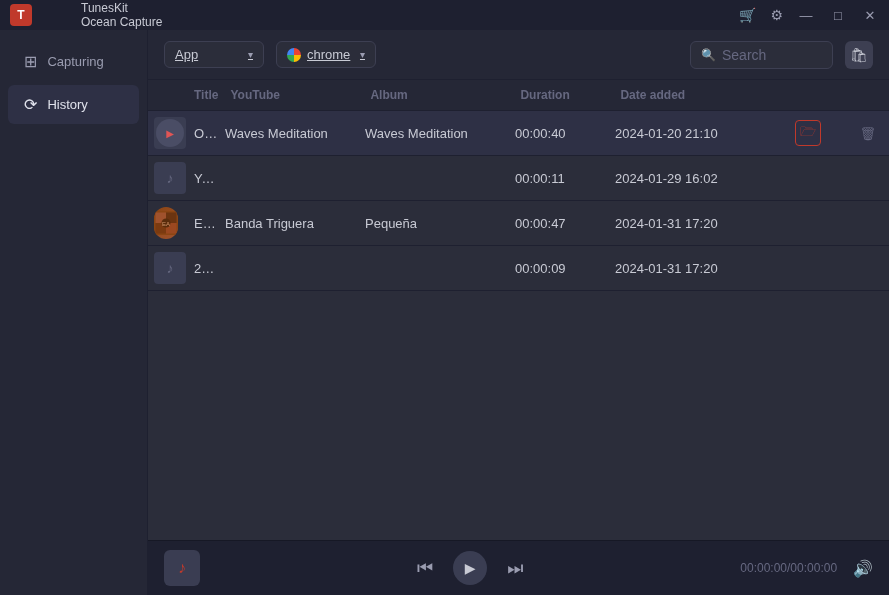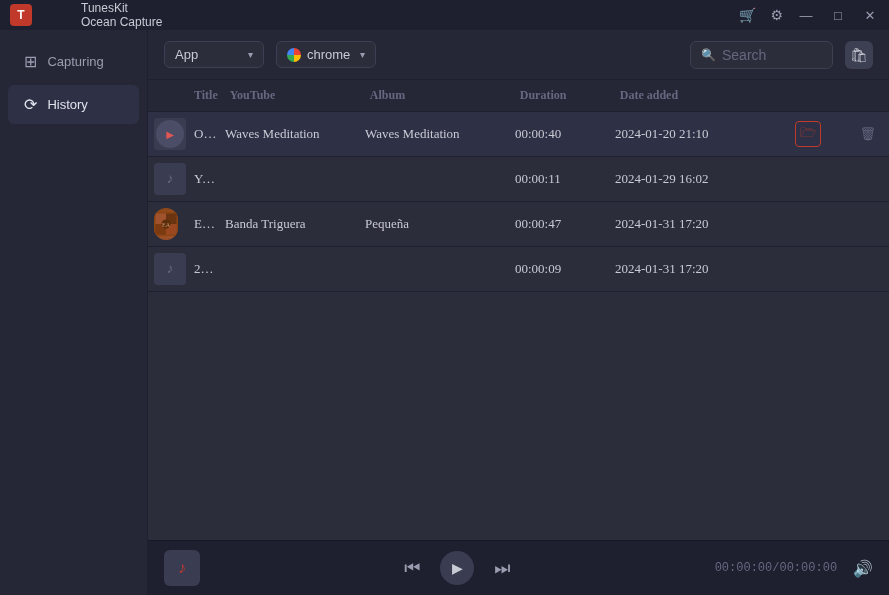--- a/index.html
+++ b/index.html
@@ -124,20 +124,21 @@
       align-items: center;
       gap: 6px;
       background: #2b2d3a;
       border: 1px solid #3d3f52;
       border-radius: 6px;
       padding: 5px 10px;
       font-size: 13px;
       color: #c8cad4;
       cursor: pointer;
       min-width: 100px;
+      text-decoration: underline;
     }
     .dropdown .chevron { font-size: 10px; color: #9a9cb0; margin-left: auto; }
     .chrome-icon {
       width: 14px;
       height: 14px;
       border-radius: 50%;
       background: conic-gradient(#ea4335 0deg 90deg, #fbbc04 90deg 180deg, #34a853 180deg 270deg, #4285f4 270deg 360deg);
       position: relative;
     }
     .search-box {
@@ -170,21 +171,20 @@
       justify-content: center;
       font-size: 14px;
       cursor: pointer;
     }
 
     
     .table-area {
       flex: 1;
       overflow-y: auto;
       padding: 0;
-      font-family: Liberation Serif, serif;
     }
     .table-header {
       display: grid;
       grid-template-columns: 40px 1fr 140px 150px 100px 180px 60px 40px;
       align-items: center;
       padding: 8px 0;
       border-bottom: 1px solid #1e2030;
       font-size: 12px;
       color: #666880;
       font-weight: 600;
@@ -301,21 +301,20 @@
       align-items: center;
       justify-content: center;
       font-size: 14px;
       color: #c8cad4;
       cursor: pointer;
     }
     .time-display {
       font-size: 12px;
       color: #666880;
       margin-left: auto;
-      font-family: Liberation Mono, monospace;
     }
     .volume-icon {
       font-size: 16px;
       color: #9a9cb0;
       cursor: pointer;
     }
 
     
     .table-area::-webkit-scrollbar { width: 6px; }
     .table-area::-webkit-scrollbar-track { background: #252736; }

